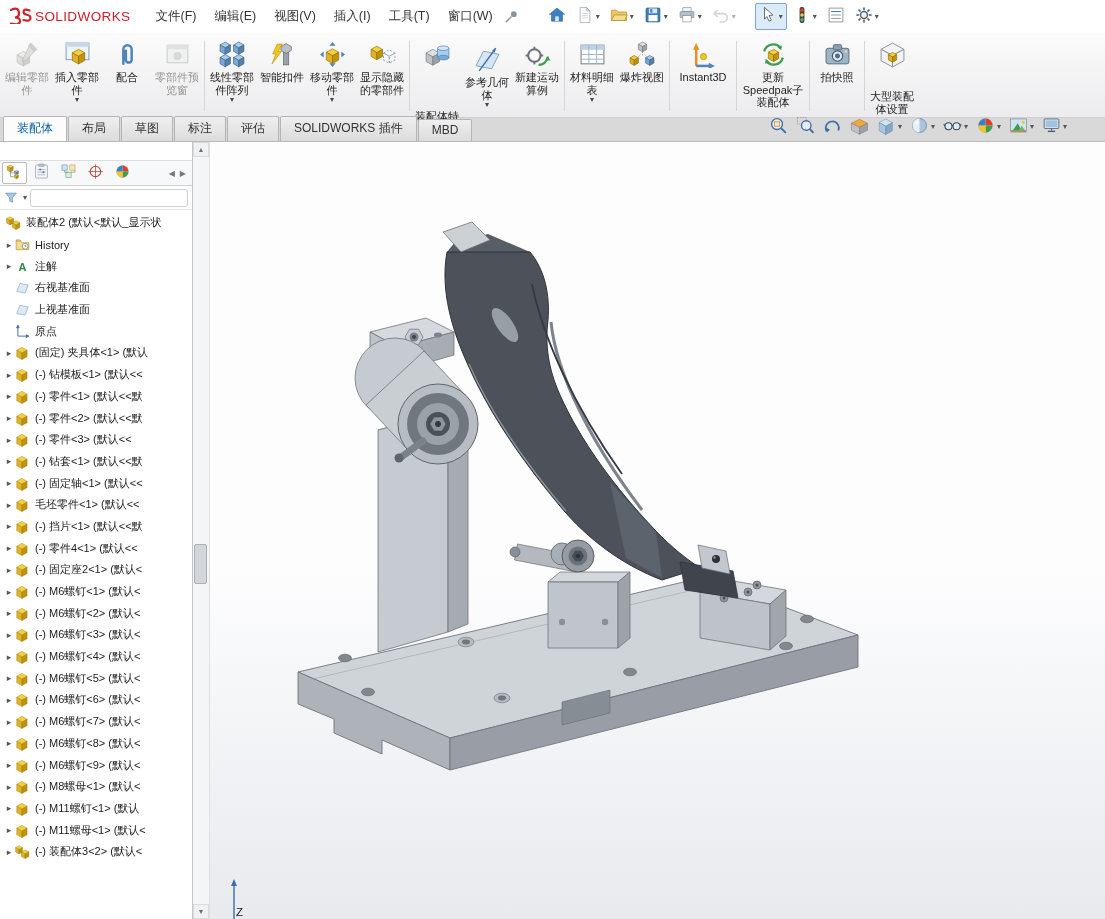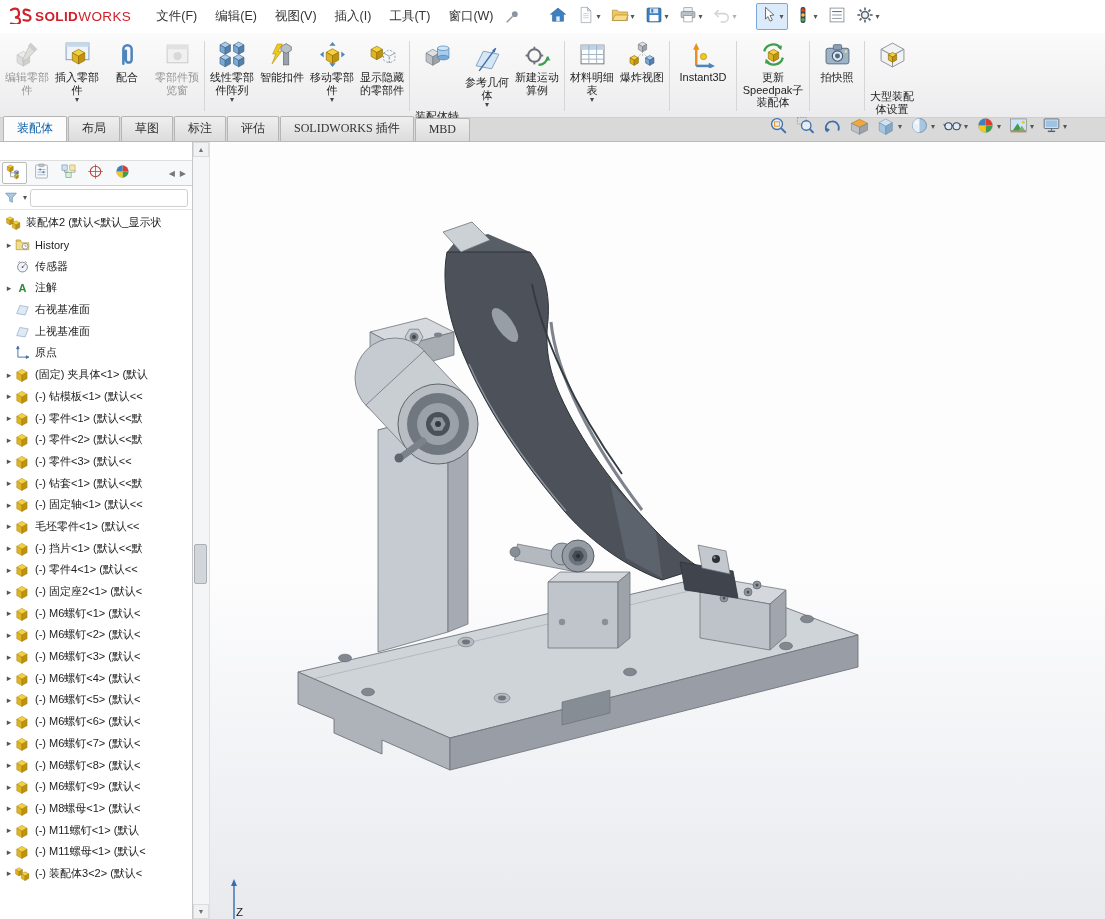--- a/index.html
+++ b/index.html
@@ -3,21 +3,21 @@
 <meta charset="utf-8">
 <style>
   * { box-sizing: border-box; margin: 0; padding: 0; }
   html,body { width:1105px; height:919px; overflow:hidden;
     font-family:"Liberation Sans","DejaVu Sans",sans-serif; font-size:12px; color:#222; background:#fff; }
 
   
   .menubar { height:33px; display:flex; align-items:center; padding-left:8px; background:#fff; }
   .logo { display:flex; align-items:center; margin-right:16px; }
   .logo .sw { color:#d0202a; font-size:13.5px; letter-spacing:.4px; margin-left:3px; white-space:nowrap; }
-  .logo .sw b { font-weight:bold; }
+  .logo .sw b { font-weight:normal; }
   .menu-item { padding:0 9px; font-size:12.5px; color:#333; cursor:default; white-space:nowrap; }
   .pinicon { margin:0 10px 0 2px; display:flex; }
   .quick { display:flex; align-items:center; margin-left:14px; }
   .qbtn { display:flex; align-items:center; padding:2px 3px; margin:0 1px; border:1px solid transparent; border-radius:2px; }
   .qbtn.gap { margin-left:14px; }
   .qbtn.active { background:#dcebf9; border-color:#7aa7d9; }
   .qbtn.disabled { opacity:.45; }
   .caret { font-size:8px; color:#555; margin-left:2px; line-height:8px; }
 
   
@@ -27,21 +27,21 @@
           font-size:11px; line-height:12.5px; text-align:center; color:#1e1e1e;
           border:1px solid transparent; border-radius:2px; }
   .rbtn .ricon { height:30px; display:flex; align-items:flex-start; justify-content:center; }
   .rbtn.disabled { opacity:.45; filter:grayscale(.9); }
   .rlabel { white-space:normal; word-break:break-word; padding:0 1px; }
   .rcaret { font-size:8px; color:#444; height:9px; line-height:8px; }
   .rsep { width:1px; background:#d6d6d6; margin:6px 2px; }
 
   
   .tabbar { height:24px; background:#d9d9d9; border-bottom:1px solid #b9b9b9; display:flex; align-items:flex-end; }
-  .tabs { display:flex; align-items:flex-end; padding-left:3px;font-family:Liberation Serif, serif; }
+  .tabs { display:flex; align-items:flex-end; padding-left:3px; }
   .tab { padding:3px 13px 4px; margin-right:1px; font-size:12px; color:#333;
          background:linear-gradient(#efefef,#dcdcdc); border:1px solid #b5b5b5; border-bottom:none;
          border-radius:2px 2px 0 0; white-space:nowrap; }
   .tab.active { background:#fcfcfc; color:#0b5ea8; }
   .hud { margin-left:auto; display:flex; align-items:center; gap:4px; padding:0 36px 2px 0; }
   .hbtn { display:flex; align-items:center; padding:1px 2px; border-radius:2px; }
 
   
   .main { display:flex; height:777px; }
   .panel { width:193px; background:#fff; display:flex; flex-direction:column; border-right:1px solid #c6c6c6; }
@@ -676,32 +676,20 @@
             <svg viewBox="0 0 26 26" width="15" height="15">
               <path d="M2 7h8l2.5 3H24v12H2z" fill="#f4dc8a" stroke="#9a7b22" stroke-width="0.9"></path>
               <path d="M2 7V5h7l1.5 2" fill="#e8c95e" stroke="#9a7b22" stroke-width="0.9"></path>
               <circle cx="17.5" cy="16" r="5" fill="#fff" stroke="#55606c" stroke-width="1"></circle>
               <path d="M17.5 13v3h2.5" fill="none" stroke="#55606c" stroke-width="1.1"></path>
             </svg>
           </span>
           <span class="tlabel">History</span>
         </div>
         <div class="trow">
-          <span class="tarrow"></span>
-          <span class="ticon">
-            <svg viewBox="0 0 26 26" width="15" height="15">
-              <circle cx="13" cy="14" r="8.5" fill="#eef4fa" stroke="#55606c" stroke-width="1.2"></circle>
-              <path d="M13 14 18 9" stroke="#c23b30" stroke-width="1.4"></path>
-              <circle cx="13" cy="14" r="1.6" fill="#55606c"></circle>
-              <path d="M5 7a11 11 0 0 1 4-3M21 7a11 11 0 0 0-4-3" fill="none" stroke="#8b959f" stroke-width="1.2"></path>
-            </svg>
-          </span>
-          <span class="tlabel">传感器</span>
-        </div>
-        <div class="trow">
           <span class="tarrow">▸</span>
           <span class="ticon">
             <svg viewBox="0 0 26 26" width="15" height="15">
               <text x="13" y="20" text-anchor="middle" font-size="19" font-weight="bold" fill="#2f8a3d" font-family="Liberation Sans, sans-serif">A</text>
             </svg>
           </span>
           <span class="tlabel">注解</span>
         </div>
         <div class="trow">
           <span class="tarrow"></span>

